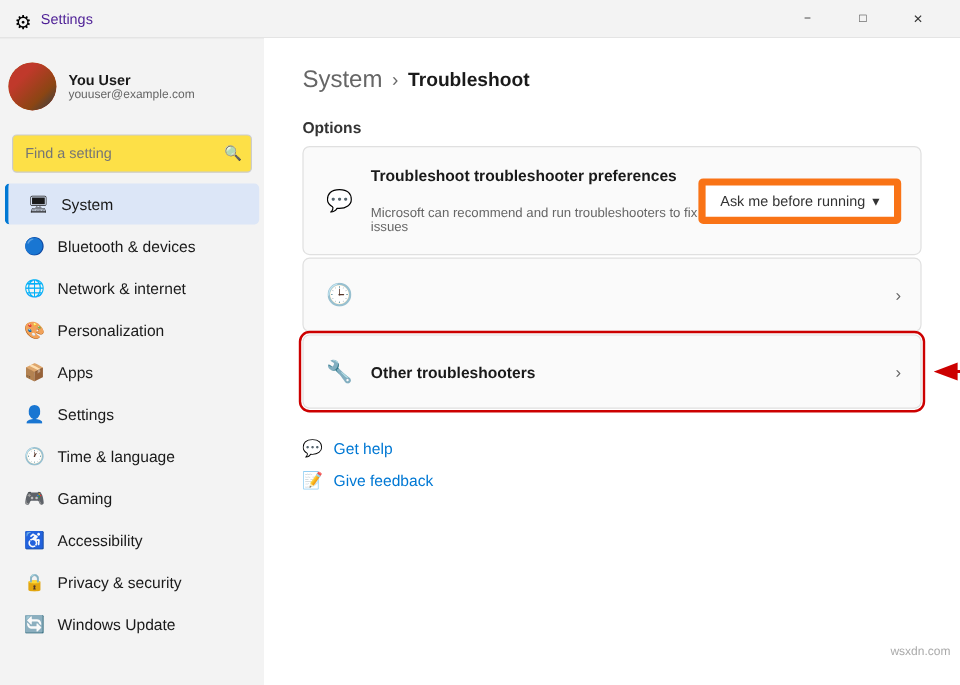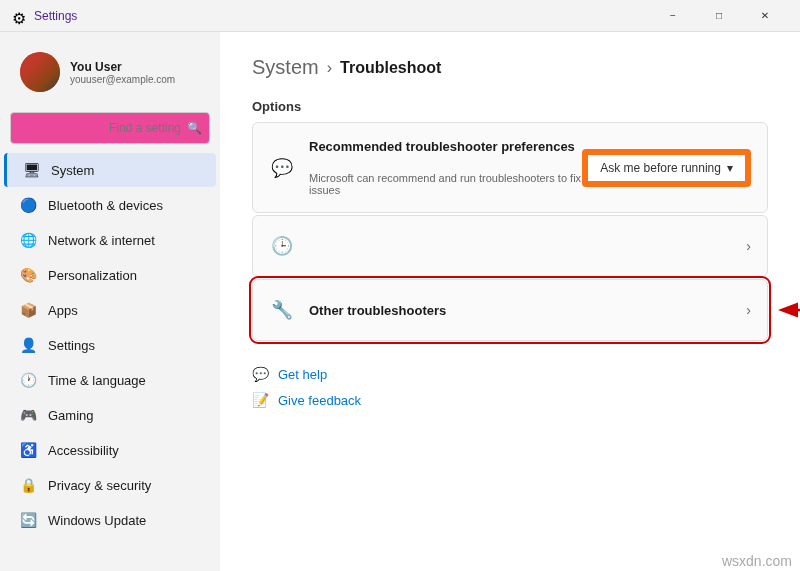--- a/index.html
+++ b/index.html
@@ -62,21 +62,21 @@
       display: flex;
       flex-direction: column;
       padding: 8px 0;
       overflow-y: auto;
       flex-shrink: 0;
     }
 
     .user-profile {
       display: flex;
       align-items: center;
-      padding: 12px 20px;
+      padding: 12px 7px;
       gap: 10px;
       margin-bottom: 4px;
     }
     .avatar {
       width: 40px;
       height: 40px;
       border-radius: 50%;
       background: linear-gradient(135deg, #8B4513, #D2691E, #8B0000);
       flex-shrink: 0;
       overflow: hidden;
@@ -115,23 +115,22 @@
       margin: 4px 10px 8px;
       position: relative;
     }
     .search-input {
       width: 100%;
       height: 32px;
       border: 1px solid #ccc;
       border-radius: 4px;
       padding: 0 28px 0 10px;
       font-size: 12px;
-      background: #ec4899;
+      background: #fde047;
       outline: none;
-      text-align: right;
     }
     .search-icon-wrap {
       position: absolute;
       right: 8px;
       top: 50%;
       transform: translateY(-50%);
       color: #666;
       font-size: 12px;
     }
 
@@ -293,23 +292,23 @@
       display: flex;
       align-items: center;
       justify-content: center;
       font-size: 14px;
       color: #0078d4;
     }
 
     
     .watermark {
       position: fixed;
-      bottom: 0;
+      bottom: 20px;
       right: 4px;
-      font-size: 14px;
+      font-size: 10px;
       color: #aaa;
       background: rgba(255,255,255,0.7);
       padding: 2px 4px;
     }
   </style>
 </head>
 <body>
 
 <div class="title-bar">
   <span class="title-bar-icon">⚙</span>
@@ -397,21 +396,21 @@
       <span class="breadcrumb-current">Troubleshoot</span>
     </div>
 
     <div class="section-label">Options</div>
 
     <div class="options-list" id="options-list">
         <div style="position: relative;">
           <div class="option-item">
     <div class="option-icon">💬</div>
     <div class="option-text">
-      <div class="option-title">Recommended troubleshooter preferences</div>
+      <div class="option-title">Troubleshoot troubleshooter preferences</div>
       <div class="option-desc">Microsoft can recommend and run troubleshooters to fix issues</div>
     </div>
     <div class="option-action">
       <button class="dropdown-btn">
         <span>Ask me before running</span>
         <span>▾</span>
       </button>
     </div>
   </div>
         </div>

